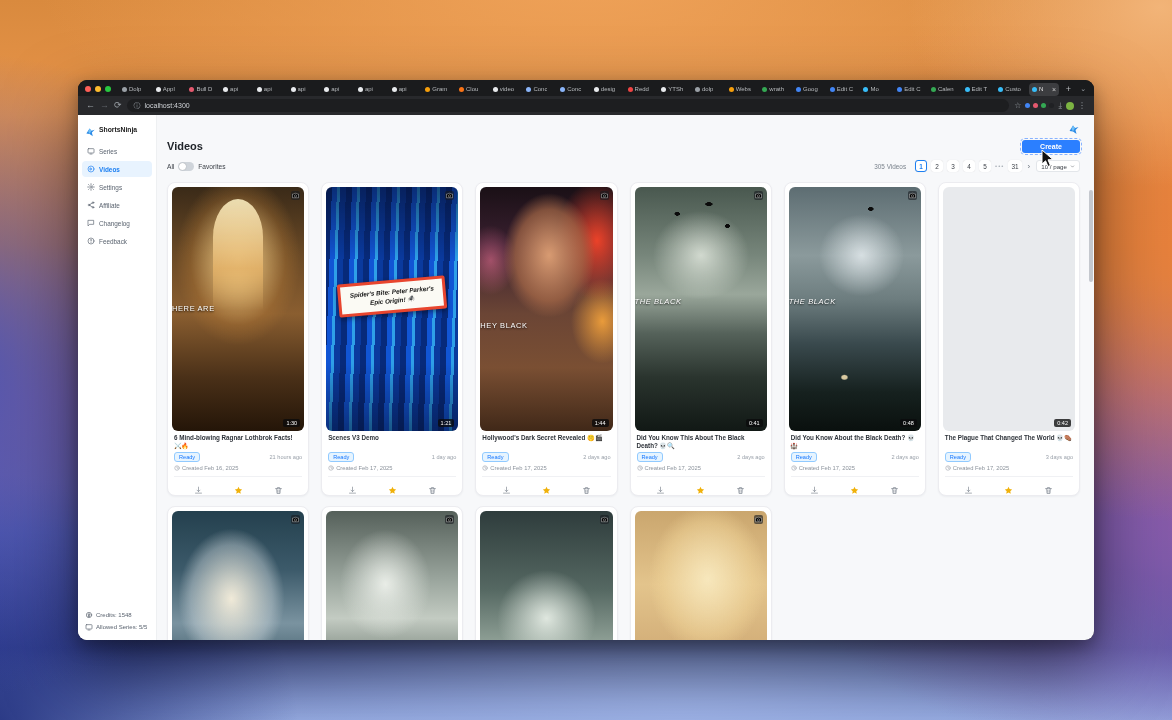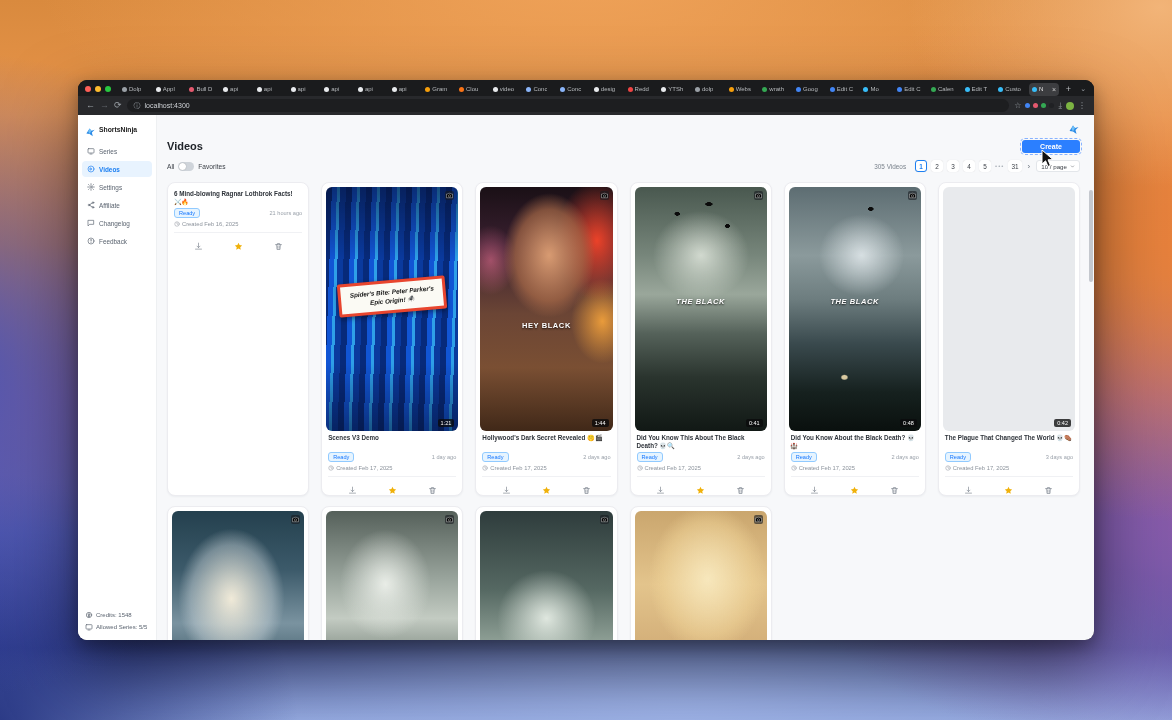--- a/index.html
+++ b/index.html
@@ -80,21 +80,21 @@
            gap:3px; padding:0 4px; font-size:6.2px; color:#3a3f46; }
   .psize .ic { width:5px; height:5px; flex:0 0 5px; }
   
   .grid { margin-top:7px; display:grid; grid-template-columns:repeat(6,1fr); column-gap:12px; row-gap:10px; }
   .card { background:#fff; border:1px solid #ececf0; border-radius:8px; padding:4px; box-shadow:0 1px 2px rgba(20,30,50,.05); }
   .thumb { position:relative; height:244px; border-radius:6px; overflow:hidden; }
   .dur { position:absolute; right:4px; bottom:4px; background:rgba(10,10,12,.78); color:#fff; font-size:5.5px;
          padding:1px 3px; border-radius:2px; }
   .cam { position:absolute; right:4px; top:4px; width:9px; height:9px; background:rgba(25,28,32,.62); border-radius:2px;
          display:flex; align-items:center; justify-content:center; color:#fff; }
-  .ov { position:absolute; left:0; width:100%; text-align:center; color:#fff; font-weight:700; font-size:7.5px;
+  .ov { position:absolute; left:0; width:100%; text-align:left; color:#fff; font-weight:400; font-size:7.5px;
         letter-spacing:.6px; text-shadow:0 1px 2px rgba(0,0,0,.85); }
   .ov.mid { top:48%; } .ov.low { top:55%; } .ov.vil { top:45%; font-style:italic; }
   .comic-card { position:absolute; left:9%; top:38%; width:82%; background:#fbfaf4; border:3px solid #e8452e;
                 border-radius:2px; transform:rotate(-5deg); padding:5px 3px; box-shadow:0 2px 5px rgba(0,0,0,.45); }
   .comic-text { font-size:6.3px; font-weight:800; font-style:italic; text-align:center; color:#141414; line-height:1.35; }
   .info { padding:3px 2px 0 2px; }
   .vtitle { font-size:6.3px; font-weight:700; color:#2e333a; line-height:1.2; min-height:15px; }
   .meta { display:flex; justify-content:space-between; align-items:center; margin-top:3px; }
   .ready { background:#e6f4ff; border:1px solid #91caff; color:#1677ff; font-size:5.6px; padding:1px 4px; border-radius:3px; }
   .ago { font-size:5.6px; color:#9aa1aa; }
@@ -440,20 +440,30 @@
               <span class="ic">
                   <svg viewBox="0 0 24 24">
                     <path d="M6 9l6 6 6-6"></path>
                   </svg>
                 </span>
             </span>
           </div>
         </div>
         <div class="grid">
             <div class="card">
+              <div class="thumb th-cathedral">
+                <span class="cam">
+                  <svg viewBox="0 0 24 24" style="stroke:#fff">
+                    <path d="M4 8h4l2-2h4l2 2h4v10H4z"></path>
+                    <circle cx="12" cy="13" r="3"></circle>
+                  </svg>
+                </span>
+                <div class="ov mid">HERE ARE</div>
+                <span class="dur">1:30</span>
+              </div>
               <div class="info">
                 <div class="vtitle">6 Mind-blowing Ragnar Lothbrok Facts! ⚔️🔥</div>
                 <div class="meta">
                   <span class="ready">Ready</span>
                   <span class="ago">21 hours ago</span>
                 </div>
                 <div class="created">
                   <span class="ic">
                     <svg viewBox="0 0 24 24">
                       <circle cx="12" cy="12" r="9"></circle>

